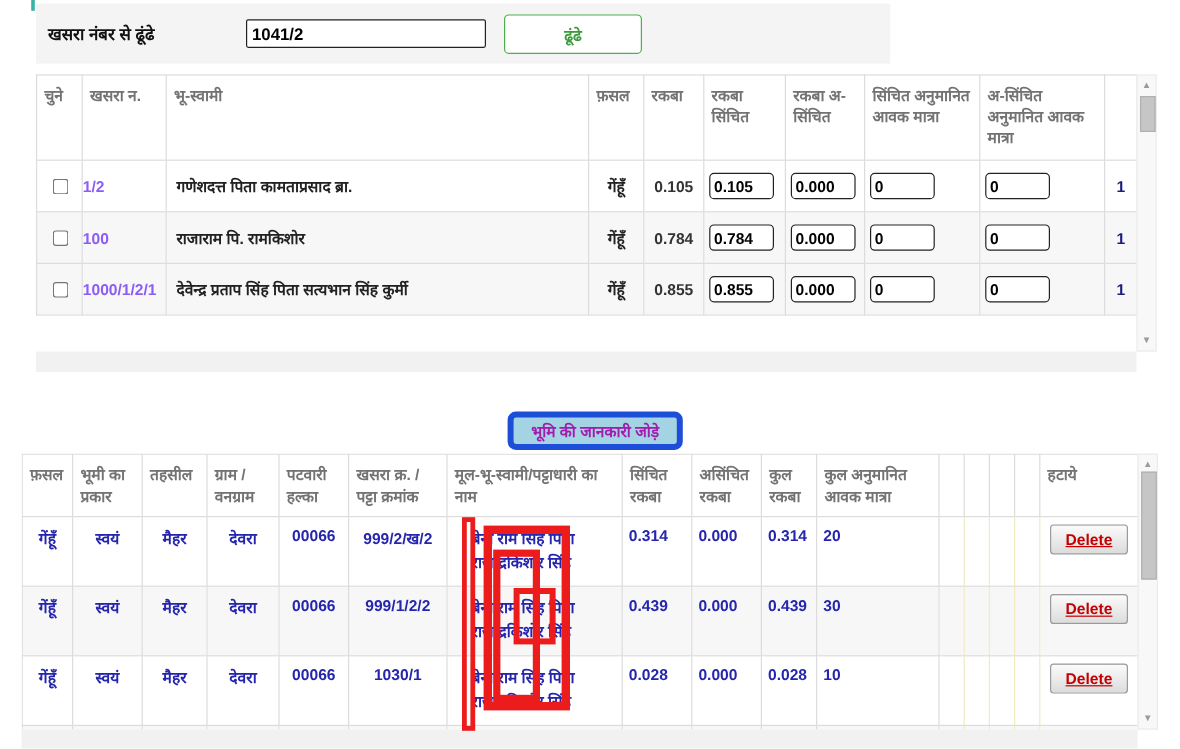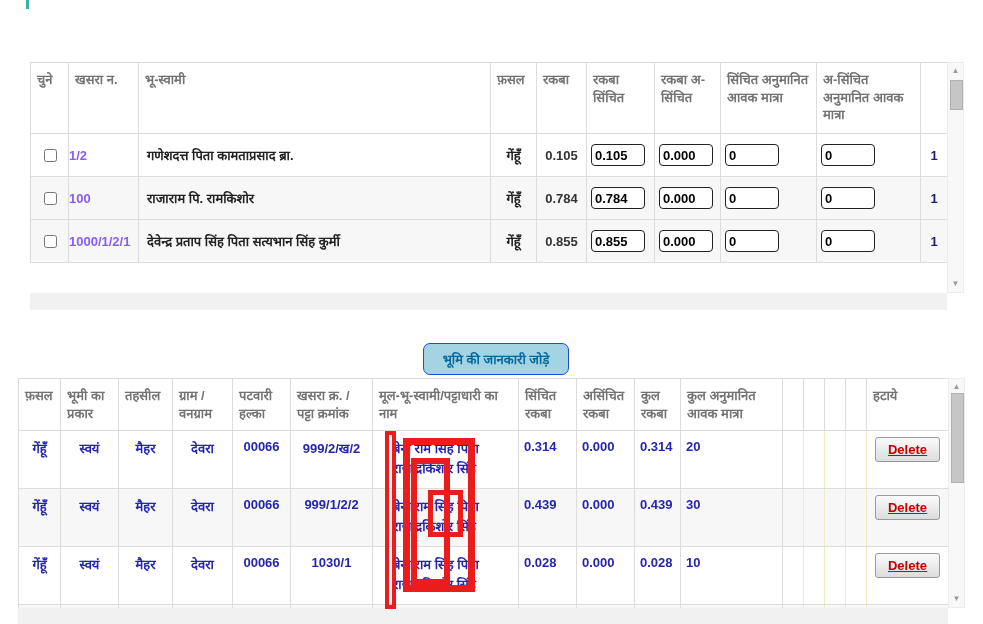--- a/index.html
+++ b/index.html
@@ -33,21 +33,21 @@
   .top-table .c-owner{padding-left:8px;}
   .top-table .c-crop{text-align:center;}
   .top-table .c-area{text-align:center;color:#333;}
   .top-table .c-one{text-align:center;color:#1b1b7e;}
   .cell-input{width:46px;height:18px;border:1.5px solid #222;border-radius:4px;
      font-weight:bold;font-size:13px;padding:1px 3px;font-family:inherit;background:#fff;}
   input[type=checkbox]{width:13px;height:13px;}
 
   
   .add-btn{position:absolute;left:423px;top:343px;width:146px;height:32px;z-index:5;
-     background:#a4d3e3;border:1px solid #1d4ed8;border-radius:7px;color:#0369a1;font-weight:bold;
+     background:#a4d3e3;border:5px solid #1d4ed8;border-radius:7px;color:#a21caf;font-weight:bold;
      font-size:13px;font-family:inherit;cursor:pointer;}
 
   
   .bwrap{position:absolute;left:18px;top:378px;width:930px;height:230px;overflow:hidden;}
   .bot-table{width:930px;background:#fff;}
   .bot-table th{height:34px;}
   .bot-table td{height:41px;vertical-align:top;padding:8px 5px;color:#2525ad;font-weight:bold;}
   .bot-table .b-c{text-align:center;}
   .bot-table .b-name{padding-left:20px;line-height:1.5;}
   .bot-table td.b-empty{border-left:1px solid #f0ecc2;border-right:1px solid #f0ecc2;}
@@ -75,20 +75,25 @@
   #ann3{left:411px;top:458px;width:39px;height:127px;border-width:6px;}
   #ann4{left:428px;top:490px;width:35px;height:47px;border-width:5px;}
 </style>
 </head>
 <body>
 
 <div id="page">
 
   <div class="accent"></div>
 
+  <div class="search-panel">
+    <span class="search-label">खसरा नंबर से ढूंढे</span>
+    <input class="search-input" type="text" value="1041/2" style="">
+    <button class="search-btn">ढूंढे</button>
+  </div>
 
   <table class="top-table">
     <colgroup>
       <col style="width:38px">
         <col style="width:70px">
         <col style="width:352px">
         <col style="width:46px">
       <col style="width:50px">
         <col style="width:68px">
         <col style="width:66px">

